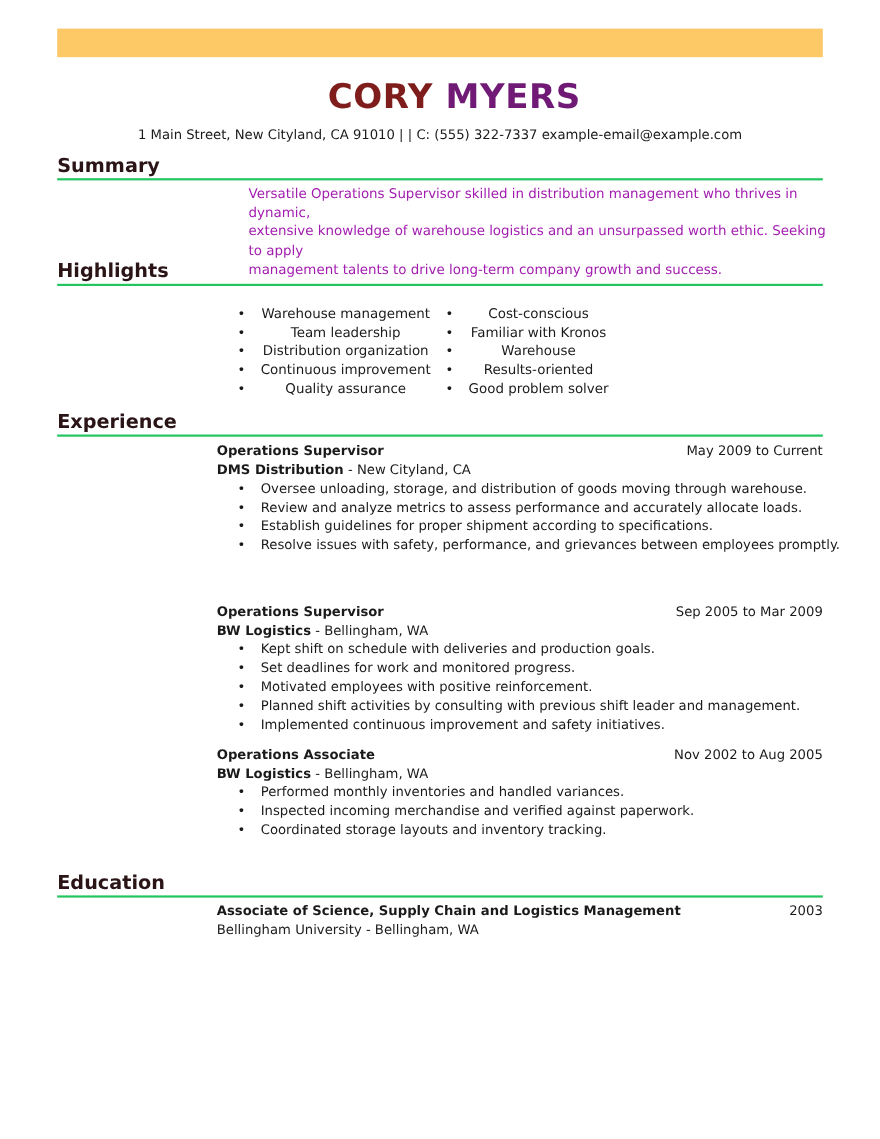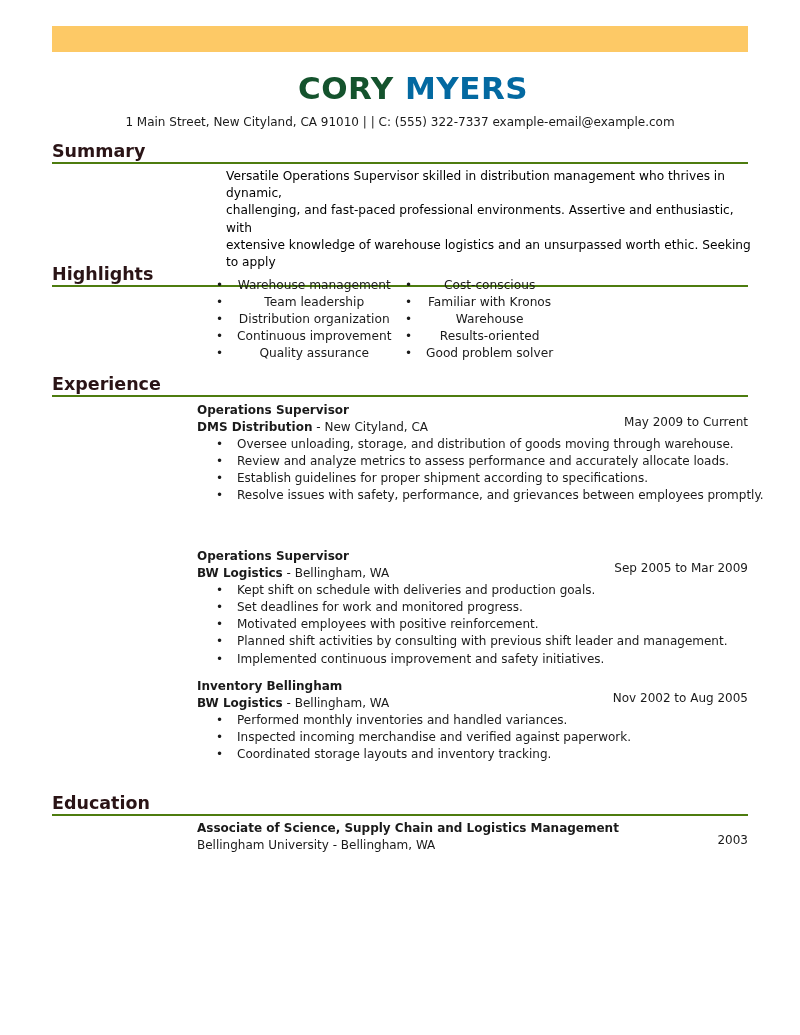--- a/index.html
+++ b/index.html
@@ -1,34 +1,34 @@
 <!DOCTYPE html>
 <html><head>
 <meta charset="utf-8">
 <style>
   html, body { margin:0; padding:0; background:#ffffff; }
   body { width:800px; height:1035px; position:relative; overflow:hidden;
          font-family:"DejaVu Sans", "Liberation Sans", sans-serif; color:#1a1a1a; }
   .topbar { position:absolute; left:52px; top:26px; width:696px; height:26px; background:#fdc966; }
   .name { position:absolute; left:0; top:68px; width:800px; text-align:center;
           font-size:31px; font-weight:bold; letter-spacing:0.5px; line-height:40px; }
-  .name .first { color:#14532d;margin-left:26px; }
-  .name .last { color:#0369a1; }
+  .name .first { color:#7f1d1d;margin-left:26px; }
+  .name .last { color:#701a75; }
   .contact { position:absolute; left:0; top:114px; width:800px; text-align:center;
              font-size:12px; line-height:16px; color:#1a1a1a; }
-  .section-head { position:absolute; left:52px; width:696px; border-bottom:2px solid #4d7c0f; }
+  .section-head { position:absolute; left:52px; width:696px; border-bottom:2px solid #22c55e; }
   .section-head span { display:block; font-size:17.5px; font-weight:bold; color:#2a1416; line-height:22px; padding-bottom:0px; }
-  .body-text { position:absolute; left:226px; width:525px; font-size:12.2px; line-height:17.2px; color:#000000; }
+  .body-text { position:absolute; left:226px; width:525px; font-size:12.2px; line-height:17.2px; color:#a21caf; }
   .hl-col { position:absolute; font-size:12.2px; line-height:17.1px; }
   .bul { display:block; position:relative; padding-left:21px; white-space:nowrap;text-align:center; }
   .bul::before { content:"\2022"; position:absolute; left:0; top:0; font-size:12px; }
   .job { position:absolute; left:197px; width:551px; font-size:12px; line-height:17.1px; }
   .job .row { position:relative; height:17.1px; white-space:nowrap; }
   .job .title { font-weight:bold; }
-  .job .dates { position:absolute; right:0; top:0;margin-top:12px; }
+  .job .dates { position:absolute; right:0; top:0; }
   .job .co { font-weight:bold; }
   .job ul { list-style:none; margin:0; padding:0 0 0 19px; }
   .job li { position:relative; padding-left:21px; white-space:nowrap; }
   .job li::before { content:"\2022"; position:absolute; left:0; top:0; }
 </style>
 </head>
 <body>
 
 <div class="topbar"></div>
 
@@ -36,25 +36,25 @@
   <span class="first">CORY</span>
   <span class="last">MYERS</span>
 </div>
 <div class="contact">1 Main Street, New Cityland, CA 91010 | | C: (555) 322-7337 example-email@example.com</div>
 
 <div class="section-head" style="top:140px;">
   <span>Summary</span>
 </div>
 <div class="body-text" style="top:168px;">
   <div>Versatile Operations Supervisor skilled in distribution management who thrives in dynamic,</div>
-  <div>challenging, and fast-paced professional environments. Assertive and enthusiastic, with</div>
   <div>extensive knowledge of warehouse logistics and an unsurpassed worth ethic. Seeking to apply</div>
+  <div>management talents to drive long-term company growth and success.</div>
 </div>
 
-<div class="section-head" style="top:263px;">
+<div class="section-head" style="top:236px;">
   <span>Highlights</span>
 </div>
 <div class="hl-col" style="left:216px; top:277px;">
   <span class="bul">Warehouse management</span>
   <span class="bul">Team leadership</span>
   <span class="bul">Distribution organization</span>
   <span class="bul">Continuous improvement</span>
   <span class="bul">Quality assurance</span>
 </div>
 <div class="hl-col" style="left:405px; top:277px;">
@@ -97,21 +97,21 @@
     <li>Kept shift on schedule with deliveries and production goals.</li>
     <li>Set deadlines for work and monitored progress.</li>
     <li>Motivated employees with positive reinforcement.</li>
     <li>Planned shift activities by consulting with previous shift leader and management.</li>
     <li>Implemented continuous improvement and safety initiatives.</li>
   </ul>
 </div>
 
 <div class="job" style="top:678px;">
   <div class="row">
-    <span class="title">Inventory Bellingham</span>
+    <span class="title">Operations Associate</span>
     <span class="dates">Nov 2002 to Aug 2005</span>
   </div>
   <div class="row">
     <span class="co">BW Logistics</span><span> - Bellingham, WA</span>
   </div>
   <ul>
     <li>Performed monthly inventories and handled variances.</li>
     <li>Inspected incoming merchandise and verified against paperwork.</li>
     <li>Coordinated storage layouts and inventory tracking.</li>
   </ul>

